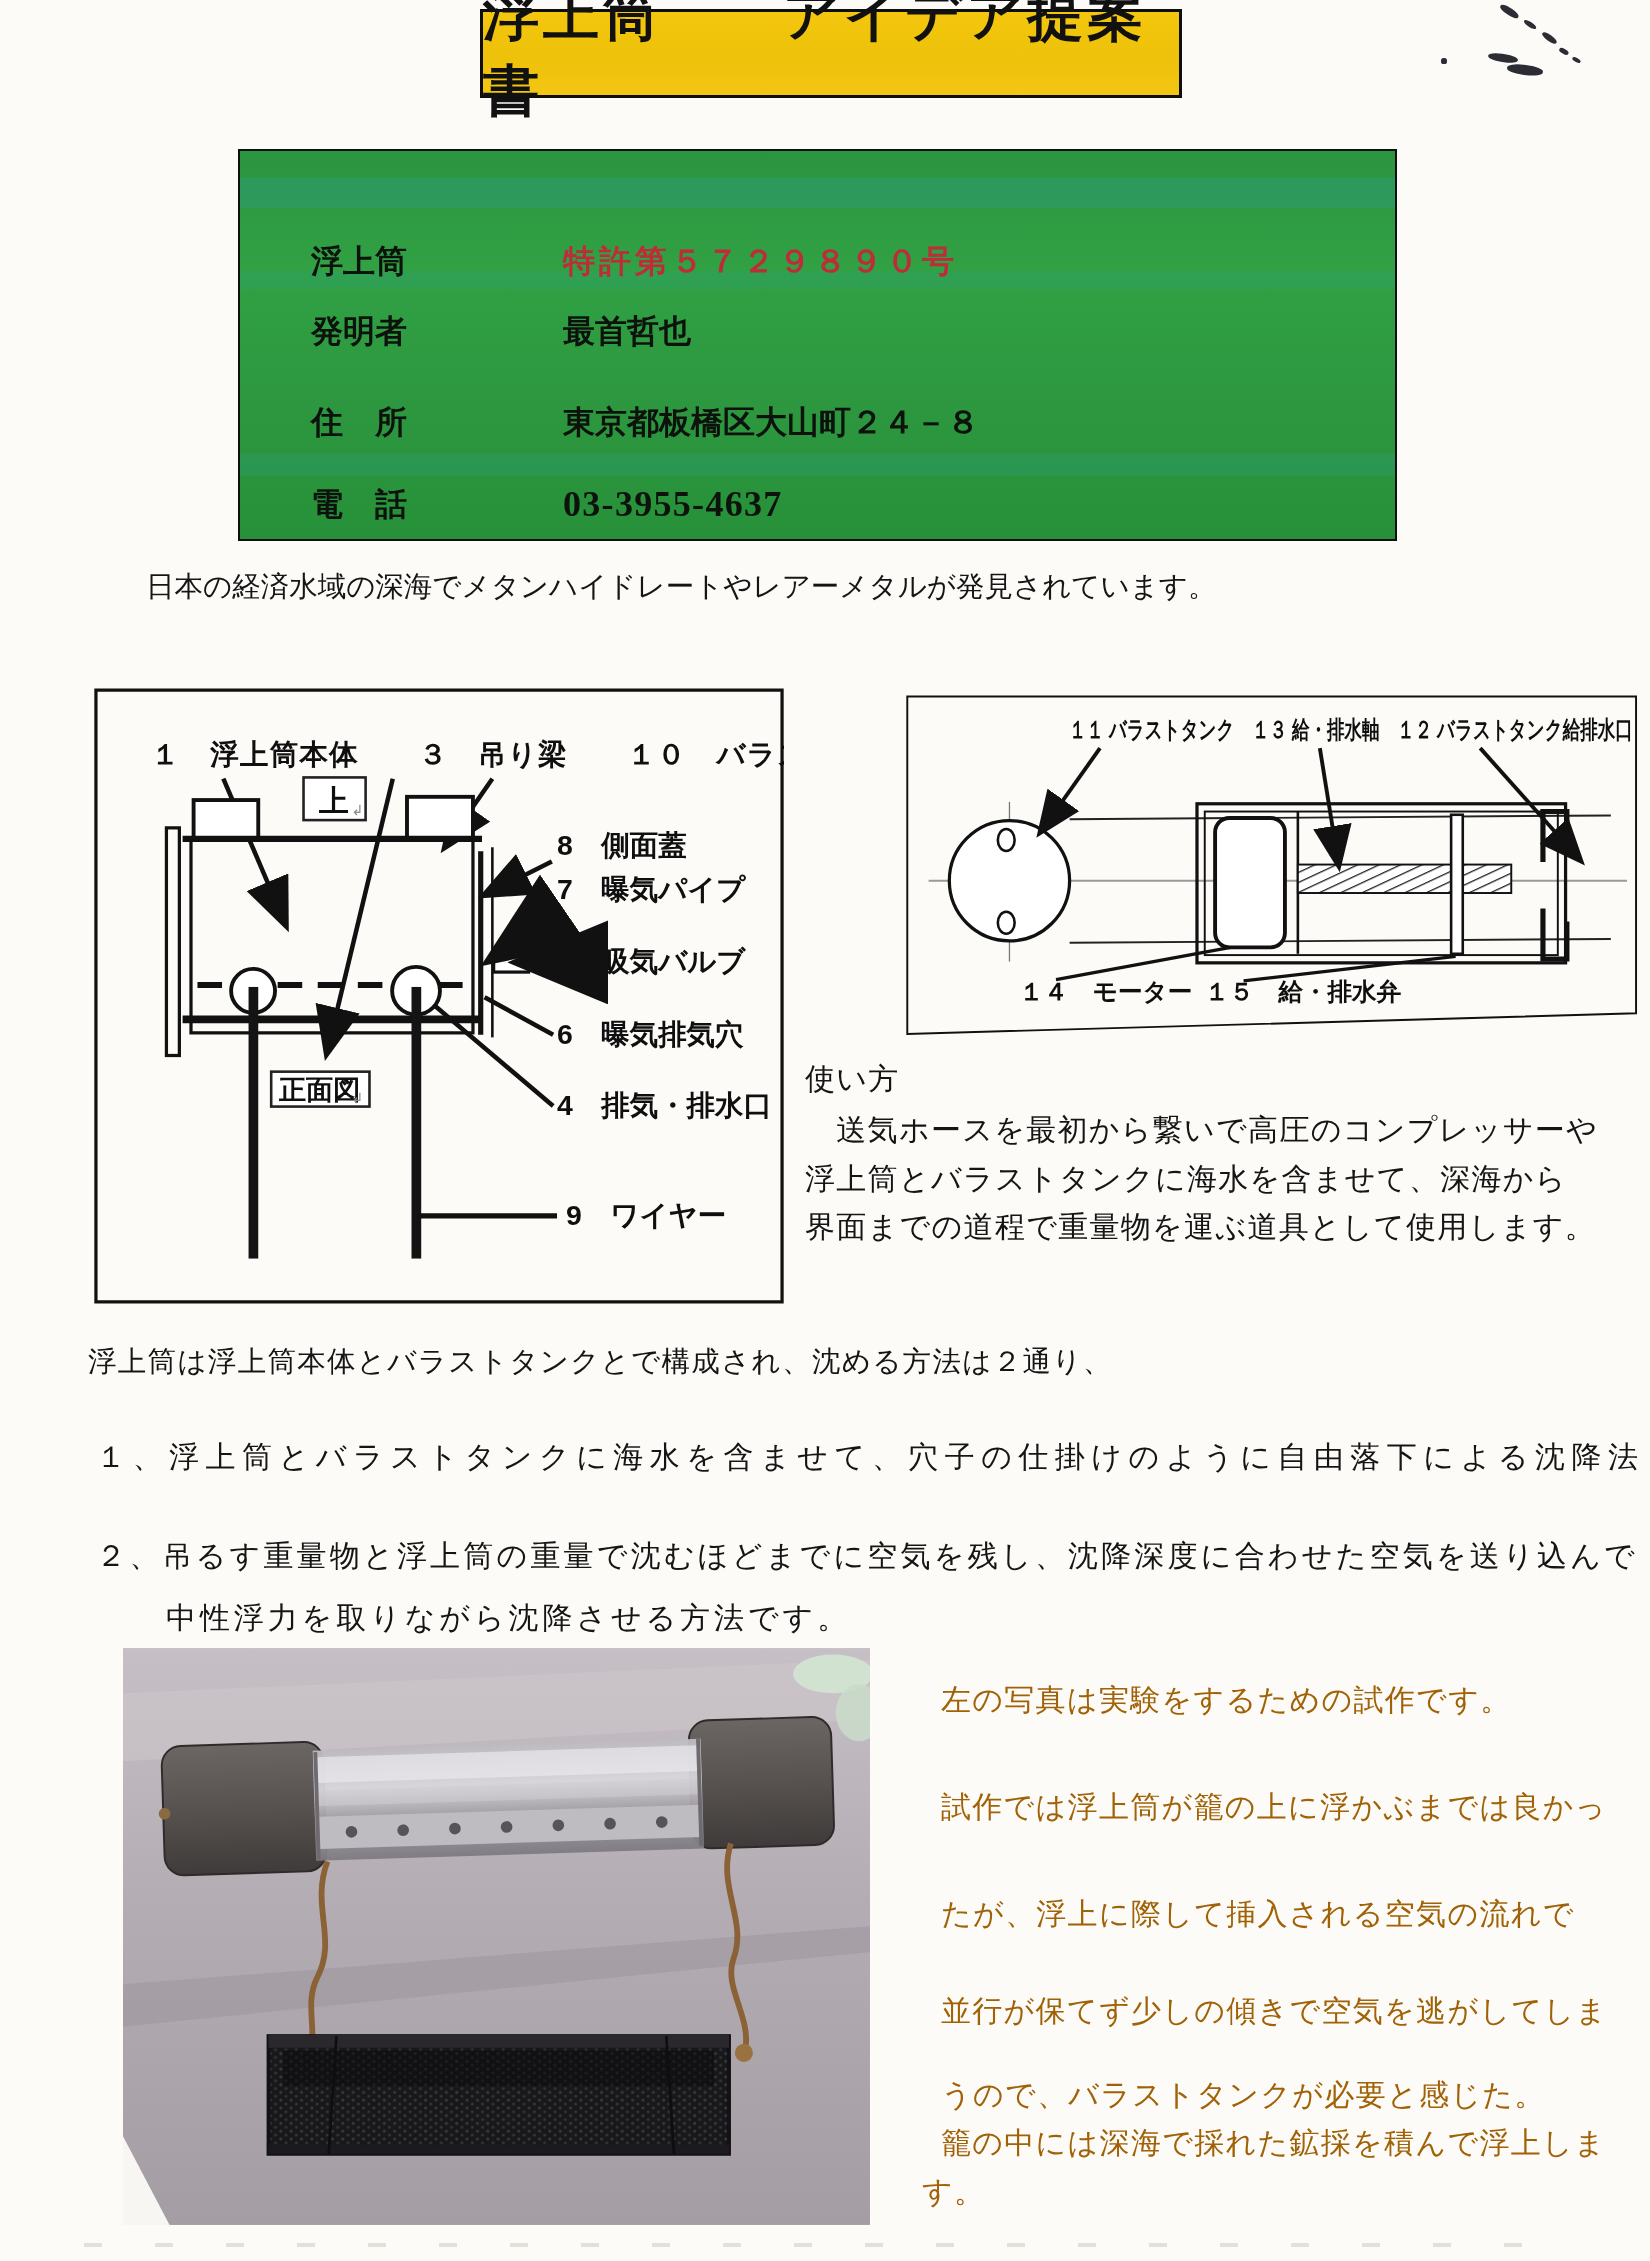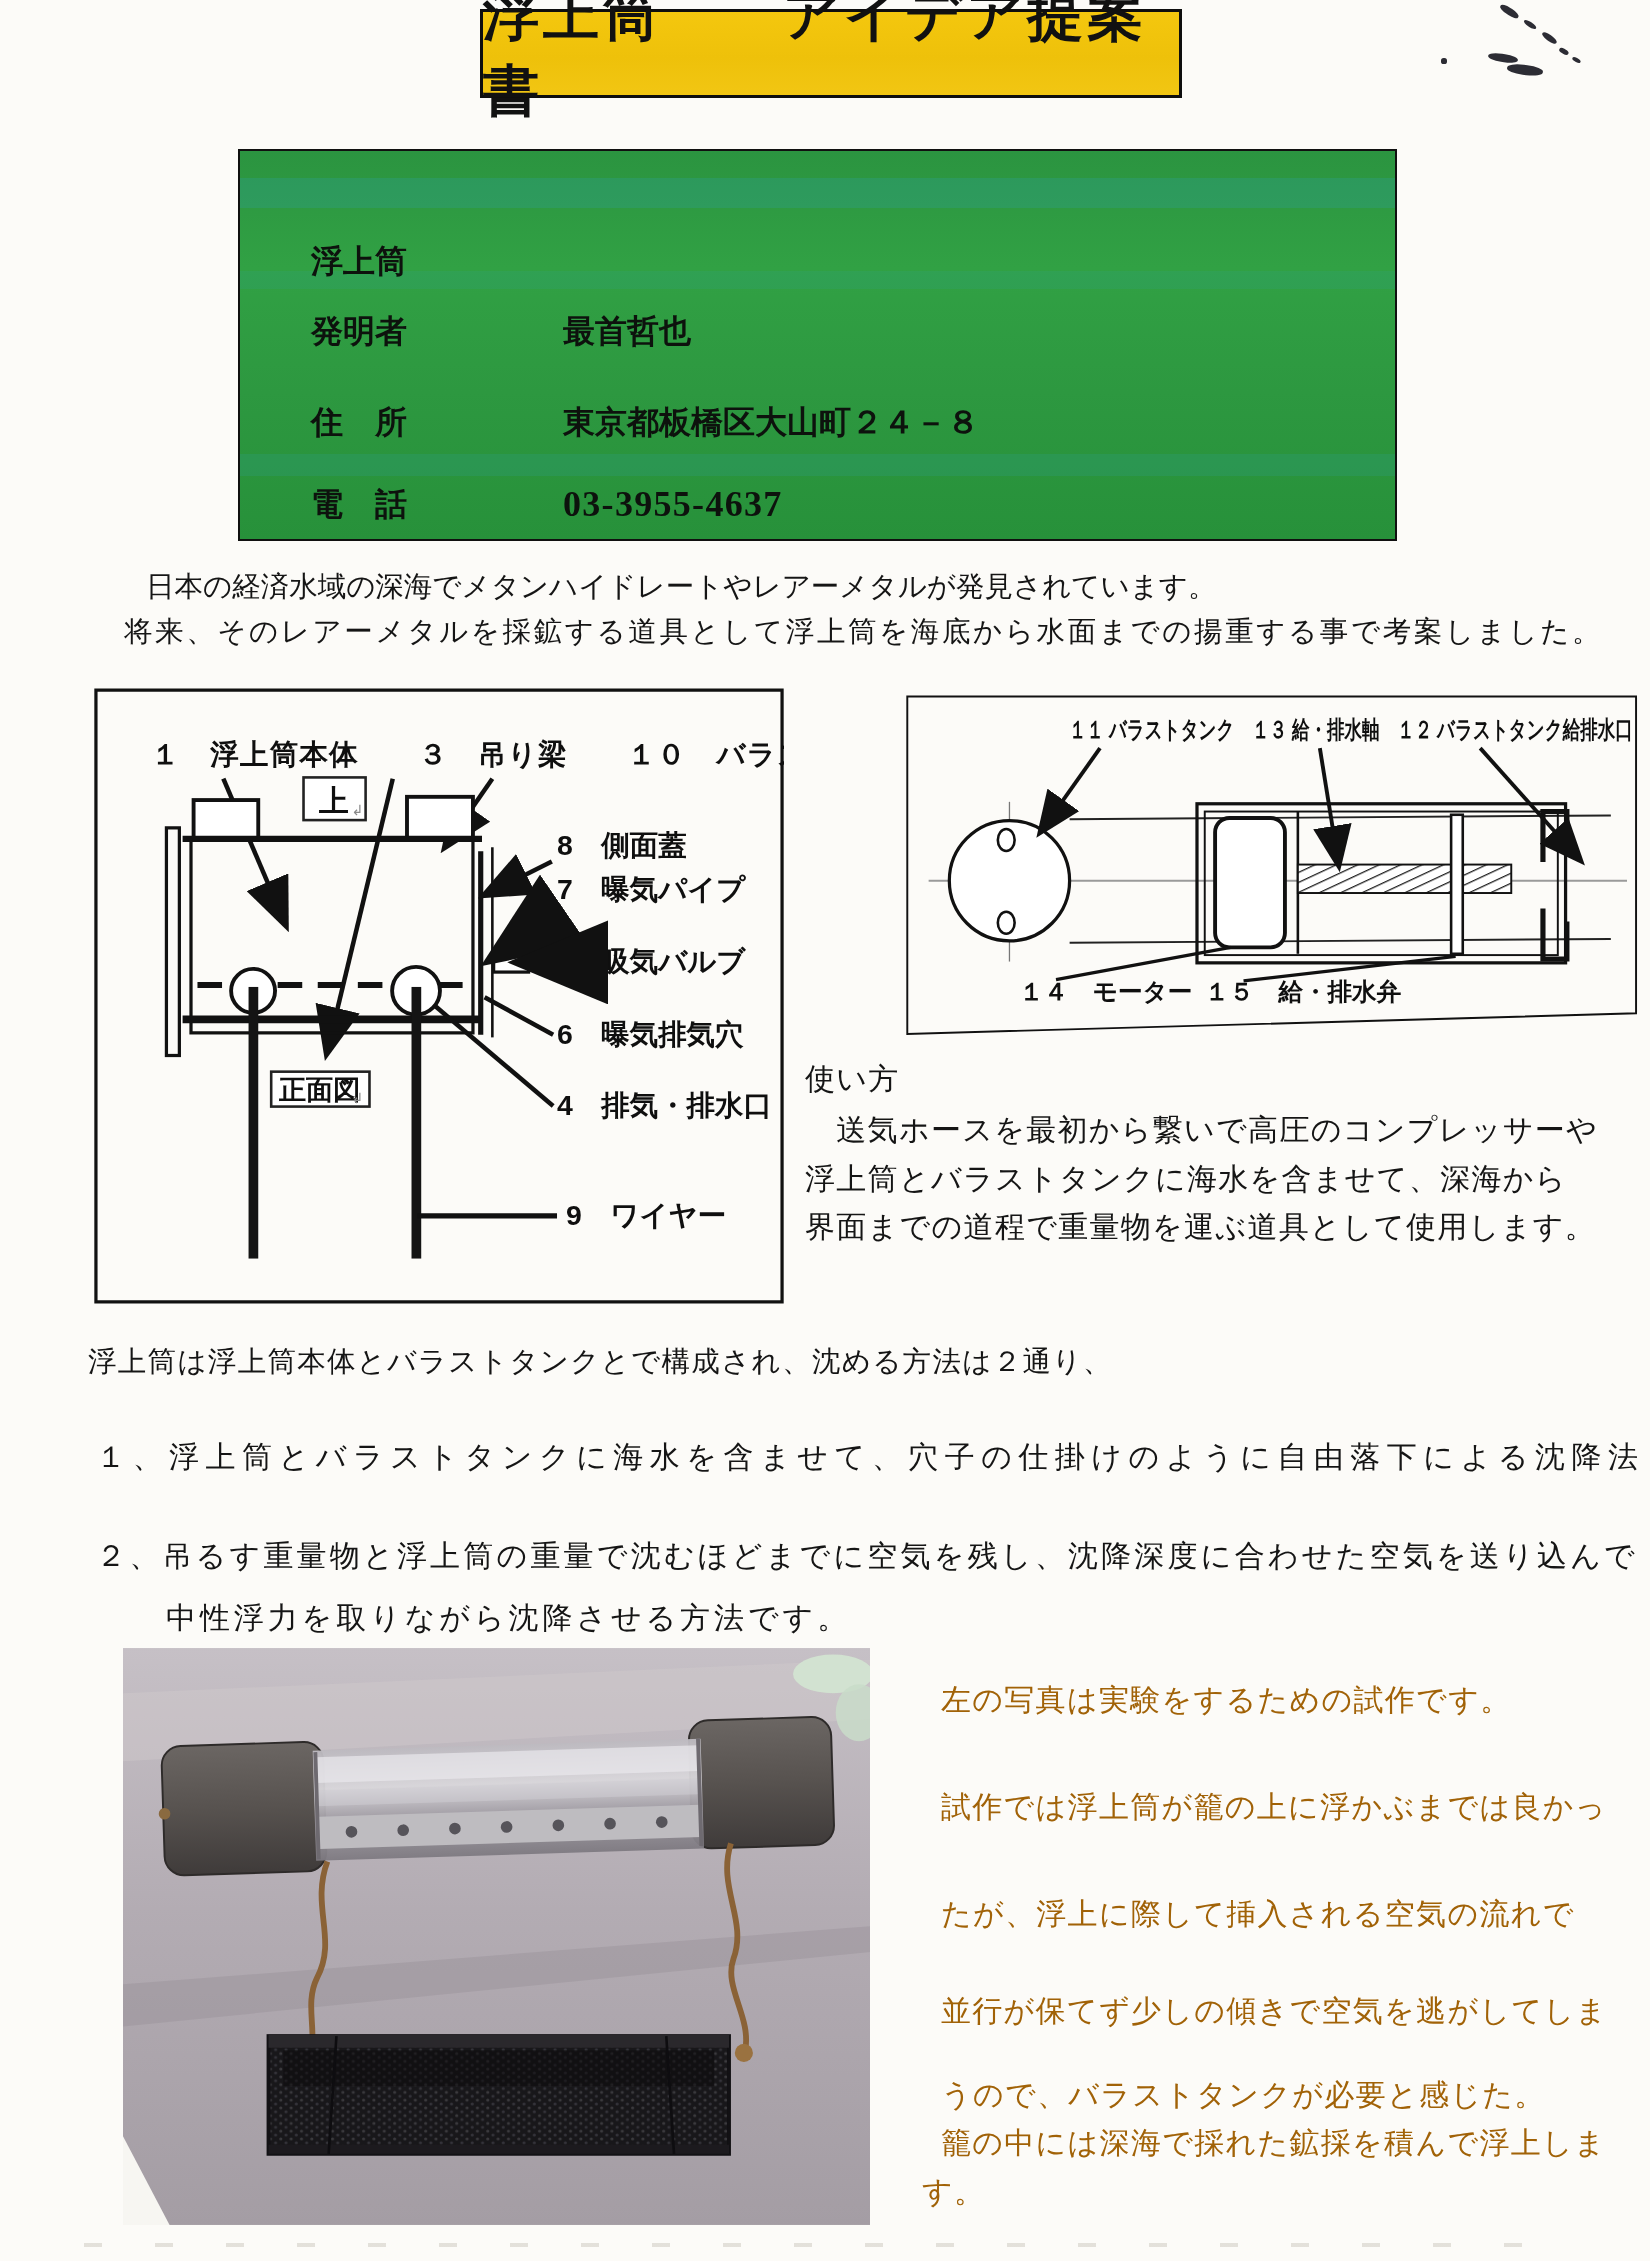--- a/index.html
+++ b/index.html
@@ -59,37 +59,37 @@
   <div class="smudge" style="left:1507px;top:65px;width:36px;height:9.7px;transform:rotate(7deg);"></div>
   <div class="smudge" style="left:1441px;top:58px;width:5.8px;height:5.8px;"></div>
 
   <div class="infobox">
     <div class="streak" style="top:27px;height:30px;"></div>
     <div class="streak" style="top:120px;height:18px;opacity:.6;"></div>
     <div class="streak" style="top:303px;height:22px;opacity:.7;"></div>
 
     <div class="info-row" style="top:52px;margin-top:37px;">
       <span class="info-label">浮上筒</span>
+      <span class="info-value patent">特許第５７２９８９０号</span>
     </div>
     <div class="info-row" style="top:159px;">
       <span class="info-label">発明者</span>
       <span class="info-value">最首哲也</span>
     </div>
     <div class="info-row" style="top:250px;">
       <span class="info-label">住　所</span>
       <span class="info-value">東京都板橋区大山町２４－８</span>
     </div>
     <div class="info-row" style="top:332px;">
       <span class="info-label">電　話</span>
       <span class="info-value phone">03-3955-4637</span>
     </div>
   </div>
 
   <div class="abs body-line" style="left:146px;top:568px;">日本の経済水域の深海でメタンハイドレートやレアーメタルが発見されています。</div>
-  <div class="abs body-line" style="left:124px;top:613px;letter-spacing:2.6px;">将来、そのレアーメタルを採鉱する道具として浮上筒を海底から水面までの揚重する事で考案しました。</div>
 
   <svg class="abs" style="left:94px;top:688px;" width="690" height="616" viewBox="0 0 1067 952">
     <defs>
       <marker id="ah" markerWidth="12" markerHeight="10" refX="9" refY="5" orient="auto">
         <polygon points="0,0 12,5 0,10" fill="#111"></polygon>
       </marker>
     </defs>
     <rect x="3" y="3" width="1061" height="946" fill="none" stroke="#111" stroke-width="5"></rect>
 
     <text class="diag-label" x="88" y="118" letter-spacing="2">１　浮上筒本体　　３　吊り梁　　１０　バラストタンク</text>

